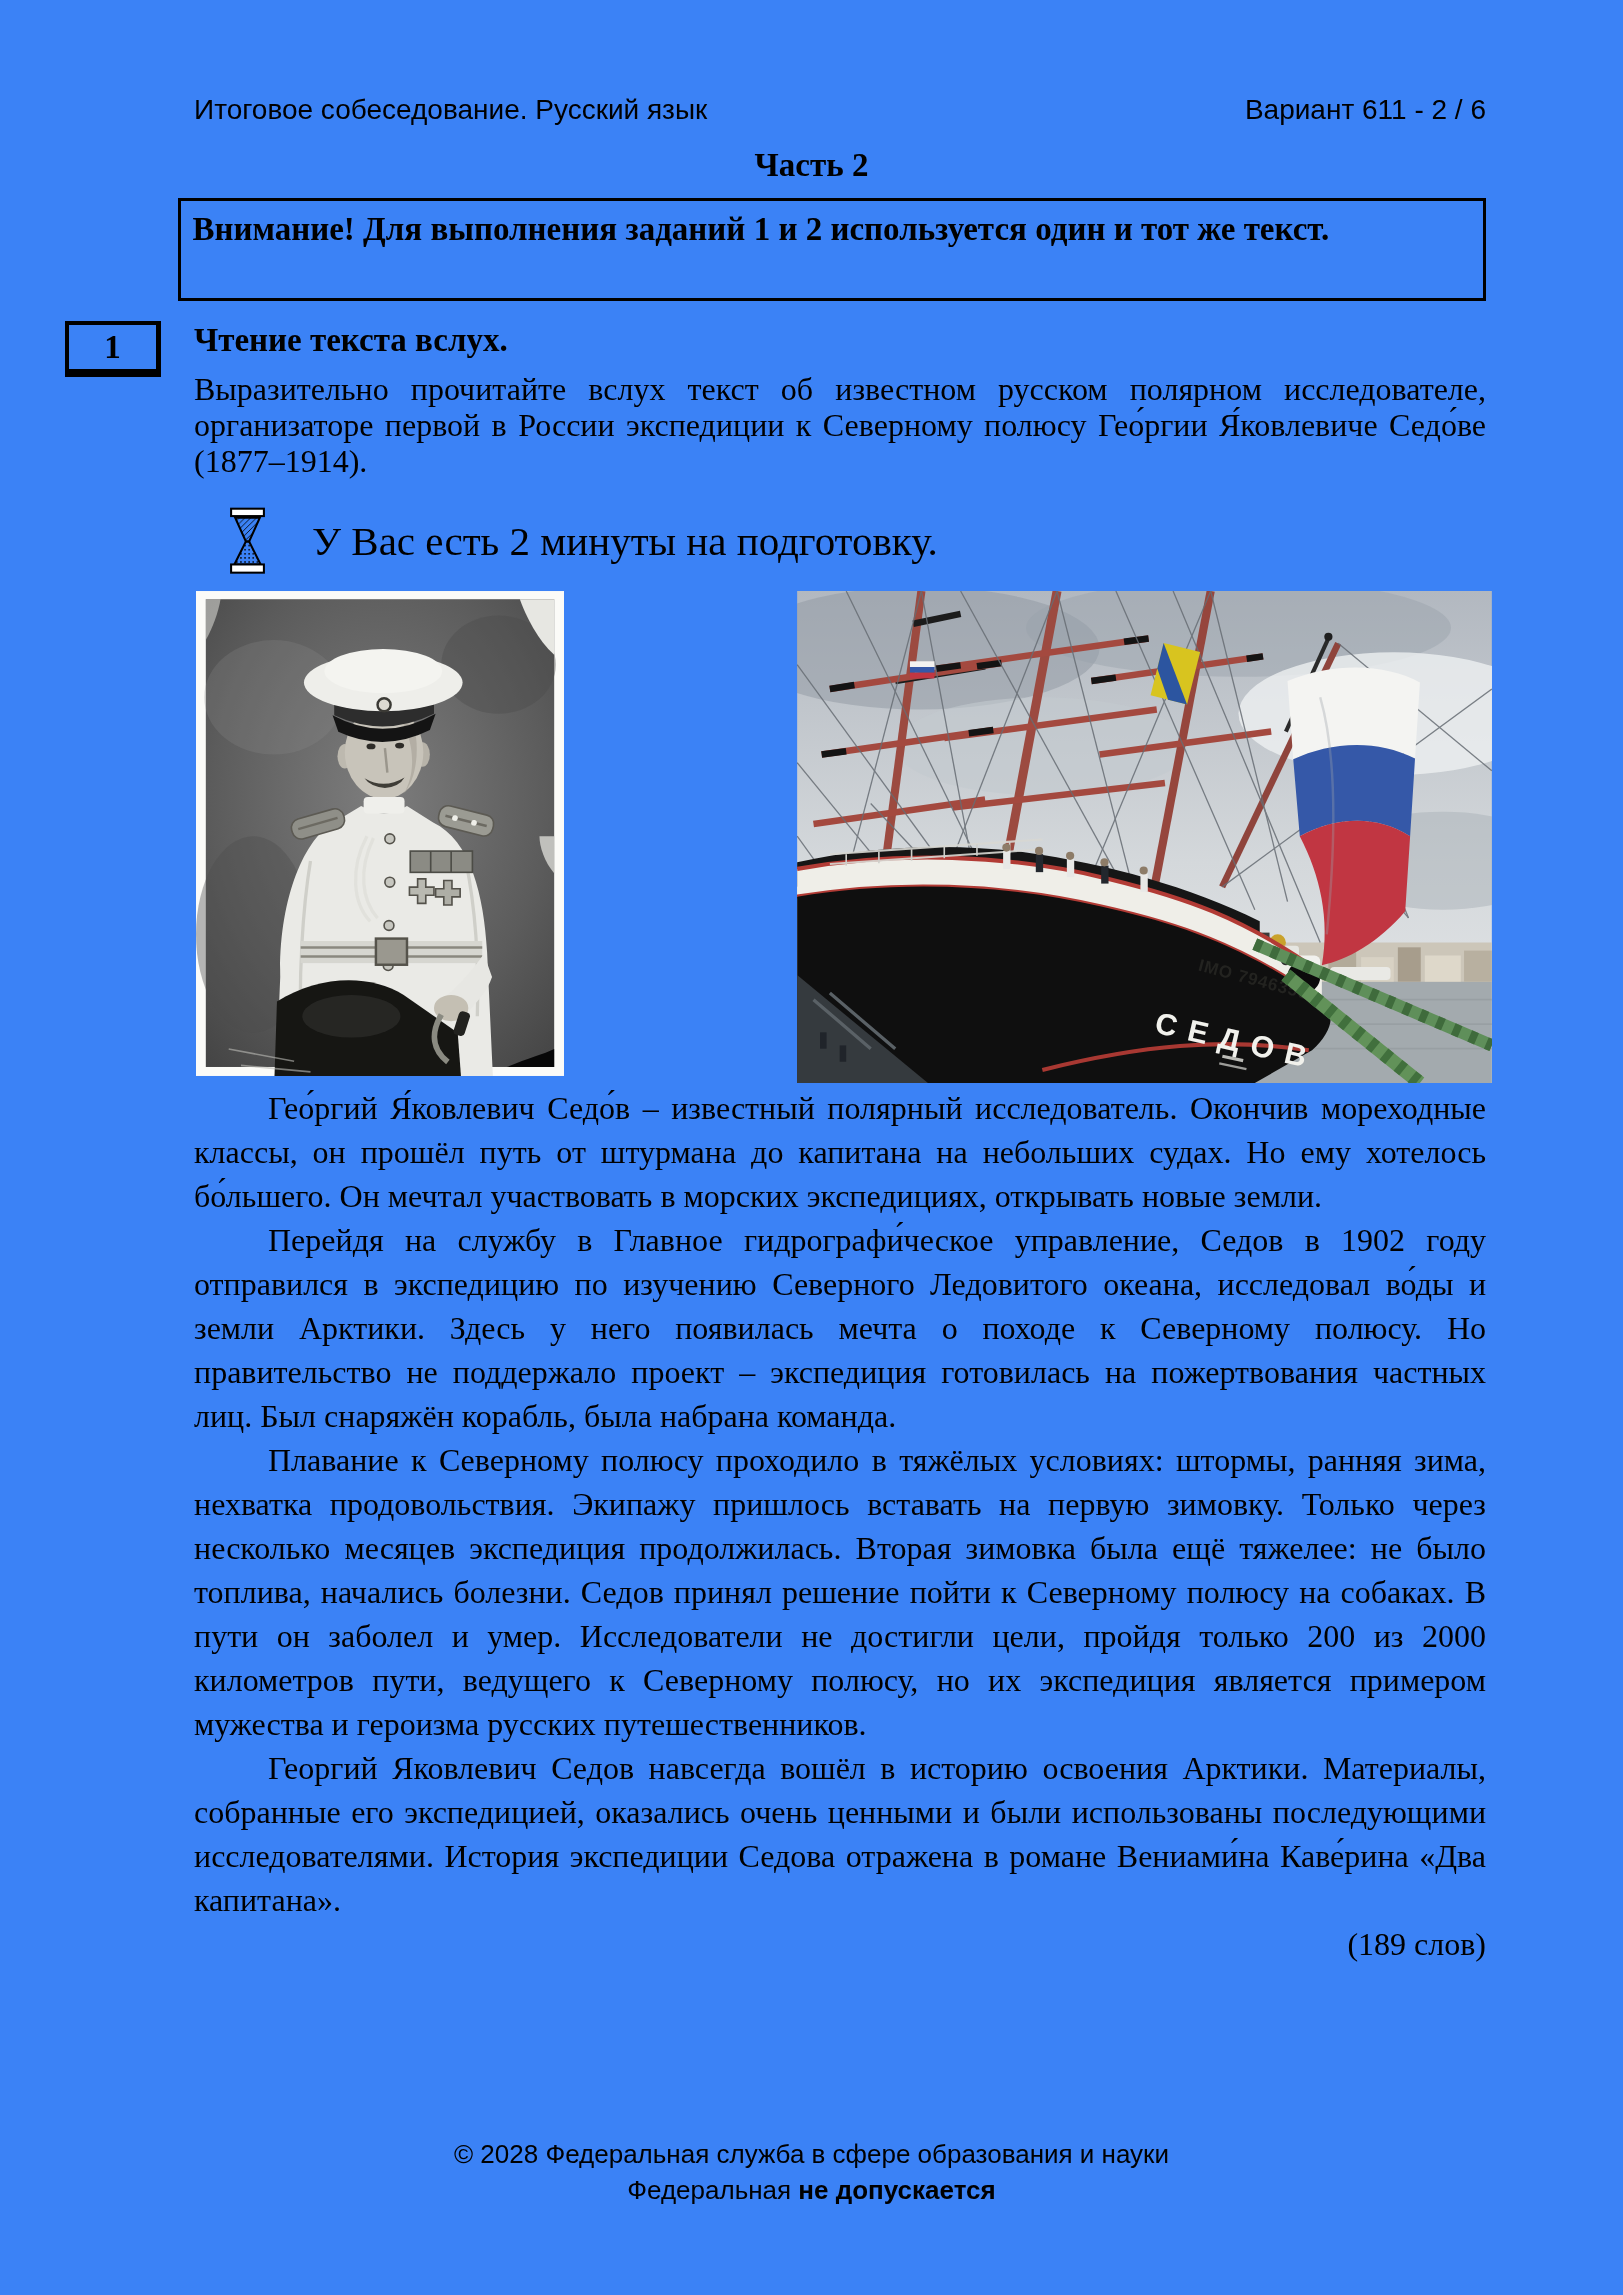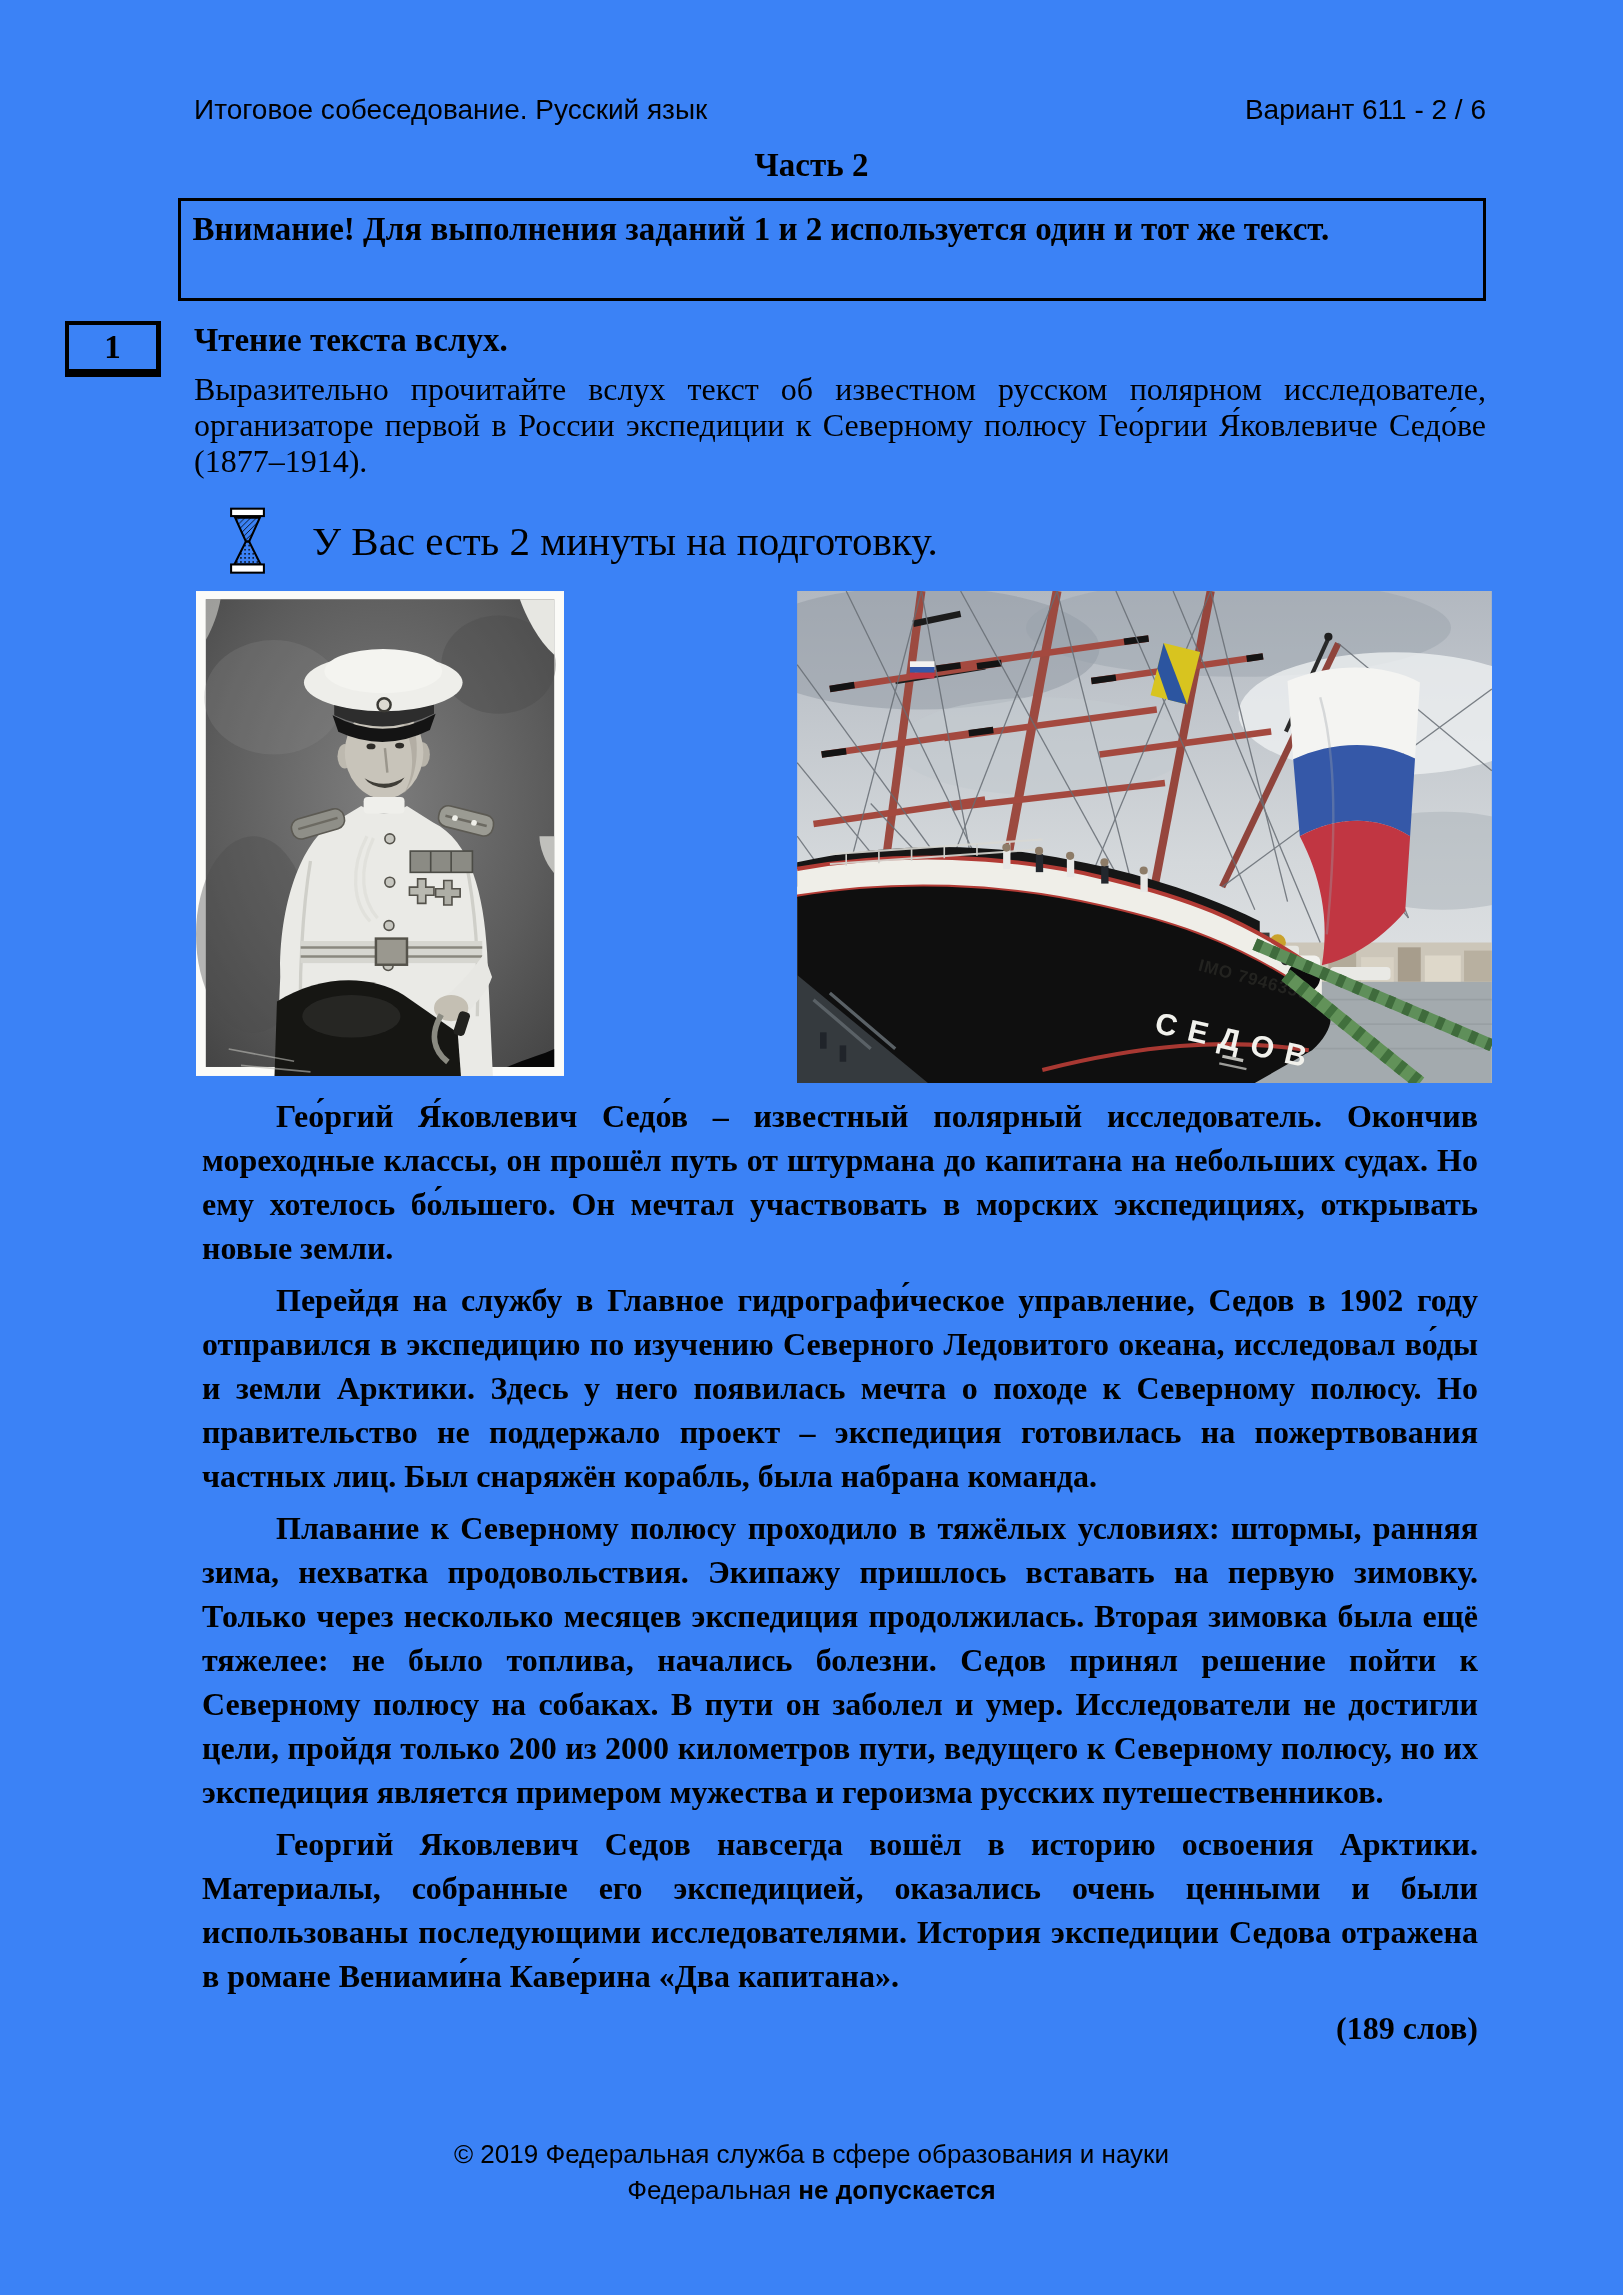--- a/index.html
+++ b/index.html
@@ -30,21 +30,21 @@
   .timer{position:absolute;left:194px;top:505px;width:1292px;height:72px;
     display:flex;align-items:center;}
   .timer .hourglass{margin-left:33px;flex:0 0 auto;}
   .timer .timer-text{margin-left:44px;font-size:41px;}
   
   .photo-left{position:absolute;left:196px;top:591px;}
   .photo-right{position:absolute;left:797px;top:591px;}
   
   .reading{position:absolute;left:194px;top:1086px;width:1292px;
     font-size:32px;line-height:44px;text-align:justify;}
-  .reading p{margin:8px;text-indent:74px;font-weight:bold;}
+  .reading p{margin:0;text-indent:74px;}
   .word-count{text-align:right;text-indent:0;}
   
   .footer{position:absolute;left:0;top:2136px;width:100%;text-align:center;
     font-family:"Liberation Sans",sans-serif;font-size:26px;line-height:36px;}
   .footer b{font-weight:bold;}
   svg{display:block;}
 </style>
 </head>
 <body>
 
@@ -337,20 +337,20 @@
 
   <div class="reading">
     <p>Гео́ргий Я́ковлевич Седо́в – известный полярный исследователь. Окончив мореходные классы, он прошёл путь от штурмана до капитана на небольших судах. Но ему хотелось бо́льшего. Он мечтал участвовать в морских экспедициях, открывать новые земли.</p>
     <p>Перейдя на службу в Главное гидрографи́ческое управление, Седов в 1902 году отправился в экспедицию по изучению Северного Ледовитого океана, исследовал во́ды и земли Арктики. Здесь у него появилась мечта о походе к Северному полюсу. Но правительство не поддержало проект – экспедиция готовилась на пожертвования частных лиц. Был снаряжён корабль, была набрана команда.</p>
     <p>Плавание к Северному полюсу проходило в тяжёлых условиях: штормы, ранняя зима, нехватка продовольствия. Экипажу пришлось вставать на первую зимовку. Только через несколько месяцев экспедиция продолжилась. Вторая зимовка была ещё тяжелее: не было топлива, начались болезни. Седов принял решение пойти к Северному полюсу на собаках. В пути он заболел и умер. Исследователи не достигли цели, пройдя только 200 из 2000 километров пути, ведущего к Северному полюсу, но их экспедиция является примером мужества и героизма русских путешественников.</p>
     <p>Георгий Яковлевич Седов навсегда вошёл в историю освоения Арктики. Материалы, собранные его экспедицией, оказались очень ценными и были использованы последующими исследователями. История экспедиции Седова отражена в романе Вениами́на Каве́рина «Два капитана».</p>
     <p class="word-count">(189 слов)</p>
   </div>
 
   <div class="footer">
-    <div>© 2019 Федеральная служба в сфере образования и науки</div>
+    <div>© 2028 Федеральная служба в сфере образования и науки</div>
     <div>
       <span>Федеральная </span><b>не допускается</b>
     </div>
   </div>
 
 </div>
 
 
 </body></html>

